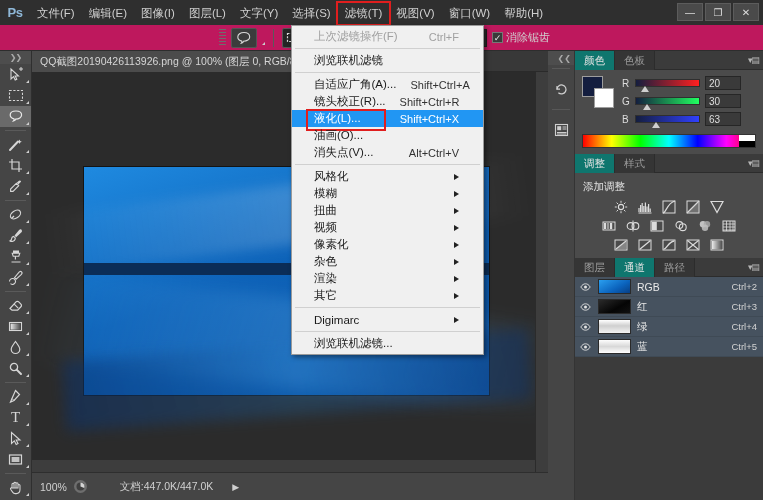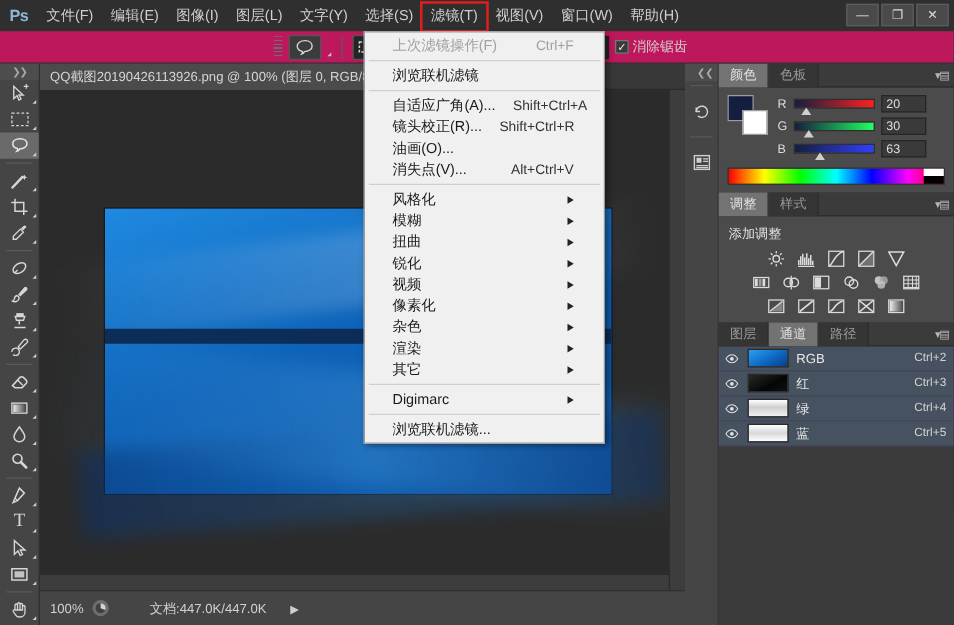--- a/index.html
+++ b/index.html
@@ -171,21 +171,21 @@
     background:#3b3b3b;
   }
   .panel-hdr-row{
     display:flex; align-items:center; height:19px; background:#3b3b3b;
     border-bottom:1px solid #2c2c2c; position:relative;
   }
   .ptab{
     padding:0 9px; height:19px; line-height:19px; font-size:10.5px; color:#9a9a9a;
     background:#353535; border-right:1px solid #2c2c2c;
   }
-  .ptab.active{ background:#737373; color:#e2e2e2; }
+  .ptab.active{ background:#0f766e; color:#e2e2e2; }
   .p-menu{position:absolute;right:4px;top:4px;font-size:9px;color:#b5b5b5;letter-spacing:-1px;}
   .panel-body{ background:#4b4b4b; padding:6px 7px; }
 
   
   .color-row{display:flex;align-items:flex-start;gap:6px;}
   .colorsw{position:relative;width:34px;height:32px;flex:0 0 34px;}
   .cs-fore{position:absolute;left:0;top:0;width:21px;height:21px;background:#141e3f;border:1px solid #9d9d9d;}
   .cs-back{position:absolute;left:12px;top:12px;width:20px;height:20px;background:#ffffff;border:1px solid #9d9d9d;}
   .sliders{flex:1;}
   .sl-row{display:flex;align-items:center;gap:5px;margin-bottom:4px;height:14px;}
@@ -933,20 +933,24 @@
     </div>
     <div class="fm-sep"></div>
     <div class="fm-item">
       <span>自适应广角(A)...</span>
       <span class="sc">Shift+Ctrl+A</span>
     </div>
     <div class="fm-item">
       <span>镜头校正(R)...</span>
       <span class="sc">Shift+Ctrl+R</span>
     </div>
+    <div class="fm-item active">
+      <span>液化(L)...</span>
+      <span class="sc">Shift+Ctrl+X</span>
+    </div>
     <div class="fm-item">
       <span>油画(O)...</span>
     </div>
     <div class="fm-item">
       <span>消失点(V)...</span>
       <span class="sc">Alt+Ctrl+V</span>
     </div>
     <div class="fm-sep"></div>
     <div class="fm-item">
       <span>风格化</span>
@@ -954,24 +958,20 @@
     </div>
     <div class="fm-item">
       <span>模糊</span>
       <span class="fm-arrow"></span>
     </div>
     <div class="fm-item">
       <span>扭曲</span>
       <span class="fm-arrow"></span>
     </div>
     <div class="fm-item">
-      <span>锐化</span>
-      <span class="fm-arrow"></span>
-    </div>
-    <div class="fm-item">
       <span>视频</span>
       <span class="fm-arrow"></span>
     </div>
     <div class="fm-item">
       <span>像素化</span>
       <span class="fm-arrow"></span>
     </div>
     <div class="fm-item">
       <span>杂色</span>
       <span class="fm-arrow"></span>

